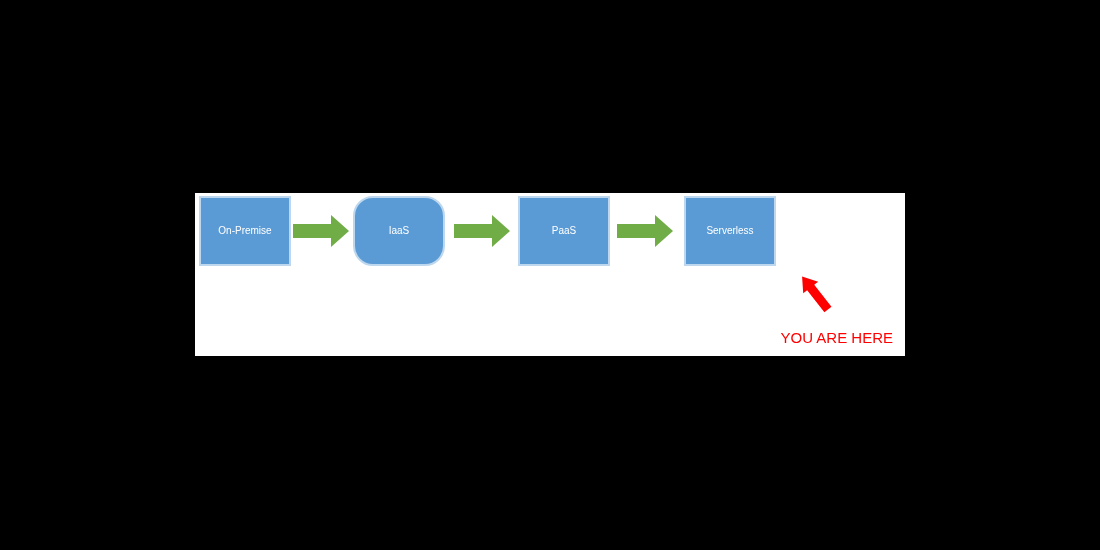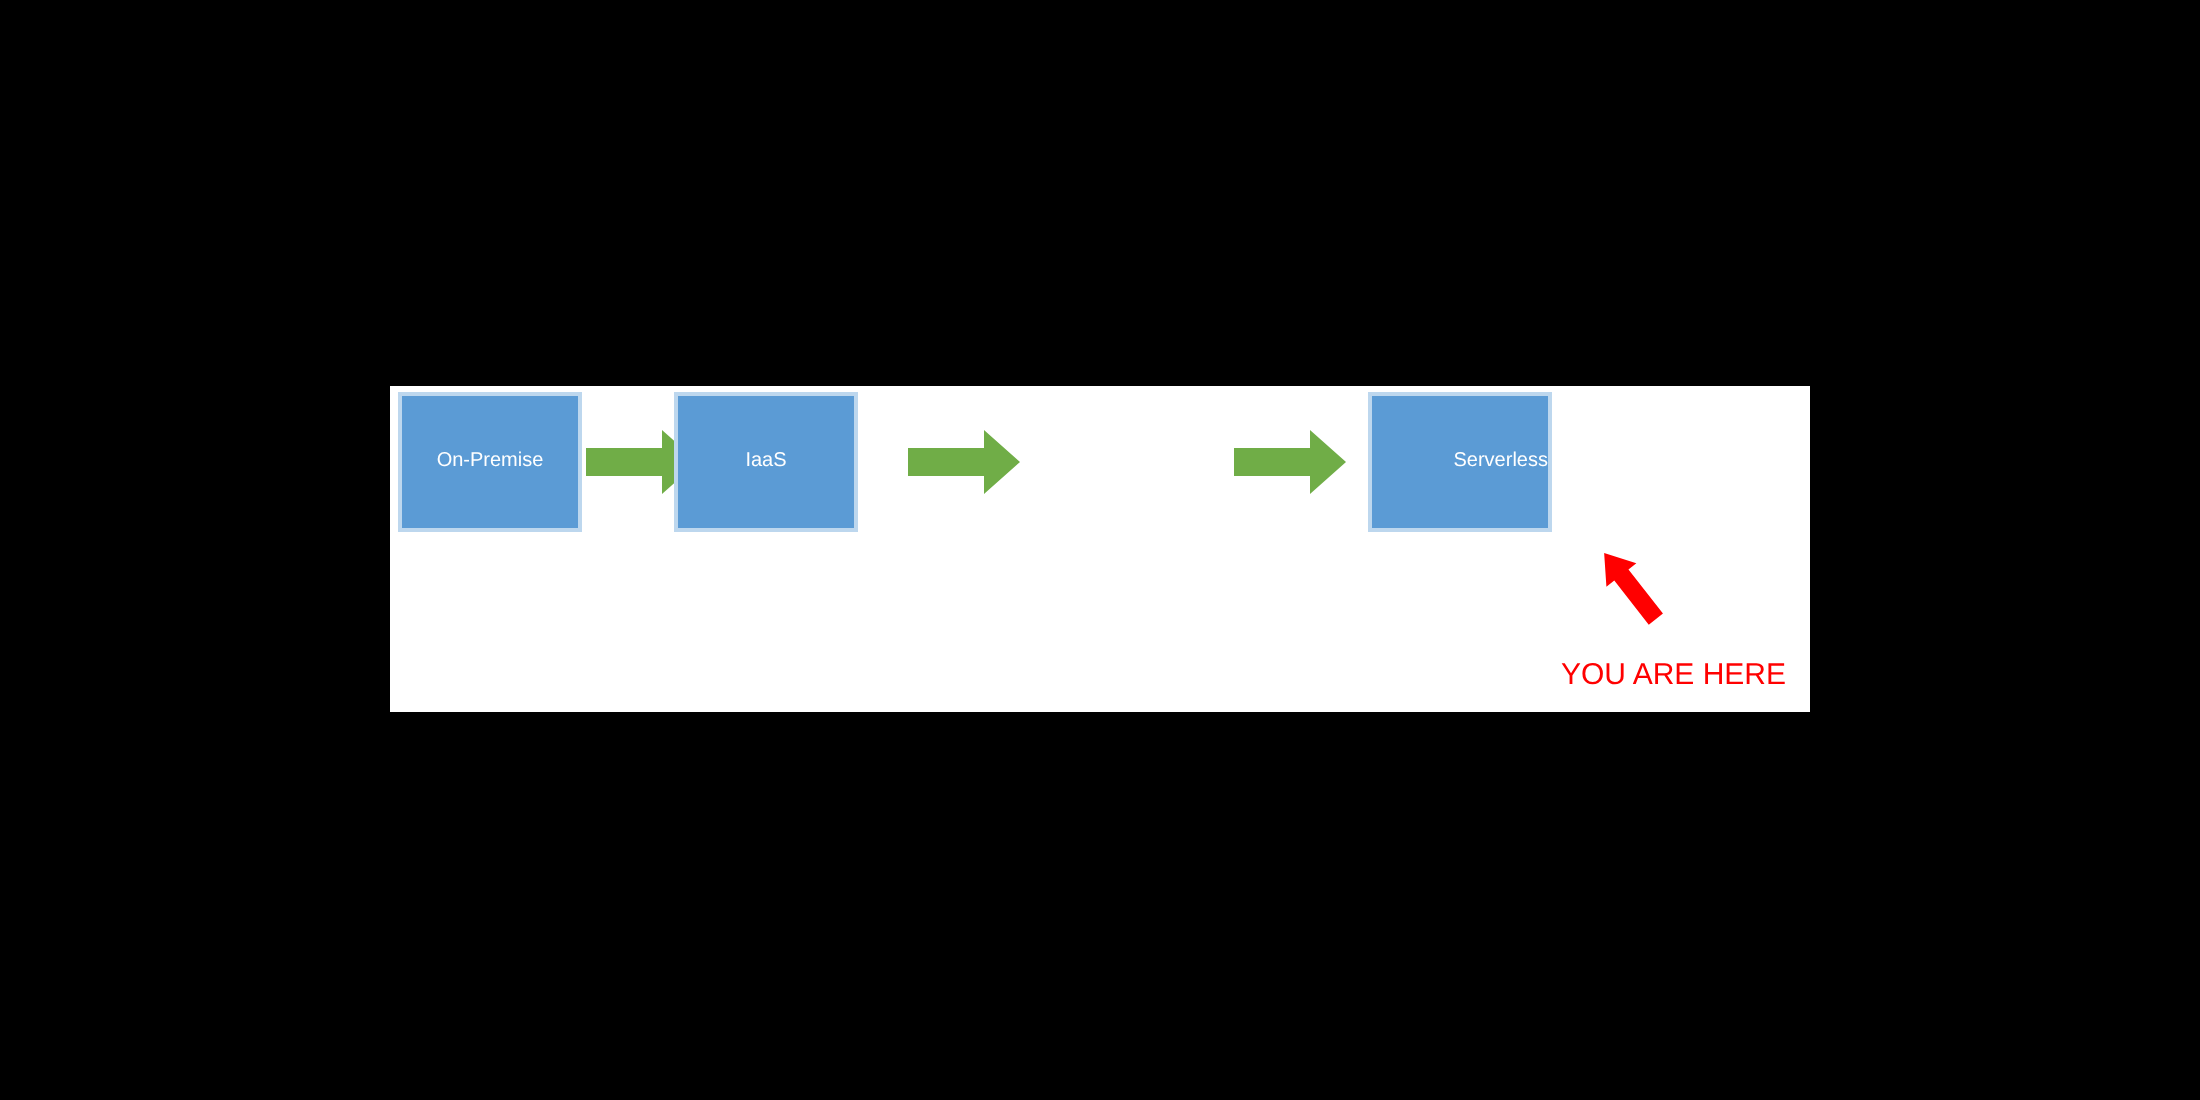--- a/index.html
+++ b/index.html
@@ -37,23 +37,23 @@
     justify-content: center;
   }
   .stage-box .label {
     color: #ffffff;
     font-size: 10px;
     line-height: 1;
     text-align: center;
     white-space: nowrap;
   }
   .box-0 { left: 4px; }
-  .box-1 { left: 142px; }
+  .box-1 { left: 158px; border-radius: 20px; }
   .box-2 { left: 323px; }
-  .box-3 { left: 489px; justify-content: flex-end; }
+  .box-3 { left: 489px; }
 
   .flow-arrow {
     position: absolute;
     top: 21px;
     width: 56px;
     height: 34px;
   }
   .arrow-0 { left: 98px; }
   .arrow-1 { left: 259px; }
   .arrow-2 { left: 422px; }
@@ -91,20 +91,23 @@
     </svg>
 
     <div class="stage-box box-1">
       <span class="label">IaaS</span>
     </div>
 
     <svg class="flow-arrow arrow-1" viewBox="0 0 56 34">
       <polygon points="0,10 38,10 38,1 56,17 38,33 38,24 0,24" fill="#70ad47"></polygon>
     </svg>
 
+    <div class="stage-box box-2">
+      <span class="label">PaaS</span>
+    </div>
 
     <svg class="flow-arrow arrow-2" viewBox="0 0 56 34">
       <polygon points="0,10 38,10 38,1 56,17 38,33 38,24 0,24" fill="#70ad47"></polygon>
     </svg>
 
     <div class="stage-box box-3">
       <span class="label">Serverless</span>
     </div>
 
     <svg class="here-arrow" viewBox="0 0 48 48">

